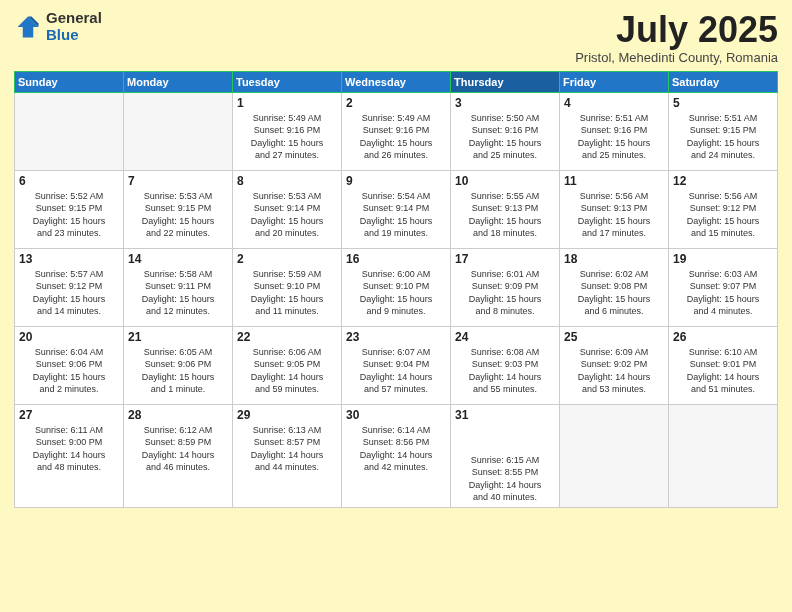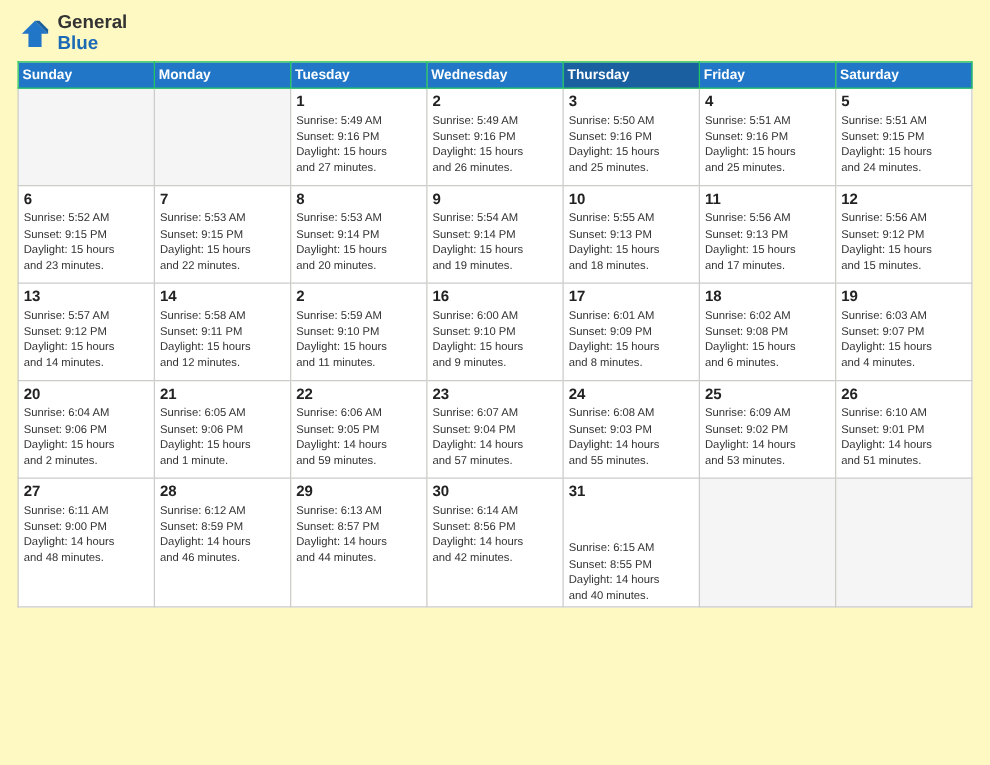--- a/index.html
+++ b/index.html
@@ -89,39 +89,44 @@
       font-size: 12px;
       font-weight: bold;
       color: #222;
       display: block;
       margin-bottom: 2px;
     }
     .day-info {
       font-size: 9px;
       color: #333;
       line-height: 1.4;
+      text-align: center;
     }
     .today-header {
       background: #1a5fa0 !important;
     }
   </style>
 </head>
 <body>
 
 <div class="page">
   <div class="header">
     <div class="logo">
       <svg class="logo-icon" viewBox="0 0 32 32">
         <polygon points="16,4 28,16 22,16 22,28 10,28 10,16 4,16" fill="#2176c7"></polygon>
         <polygon points="20,4 28,12 28,16 16,4" fill="#1a5fa0"></polygon>
       </svg>
       <div class="logo-text">
         <span class="logo-general">General</span>
         <span class="logo-blue">Blue</span>
       </div>
+    </div>
+    <div class="title-block">
+      <div class="month-title">July 2025</div>
+      <div class="subtitle">Pristol, Mehedinti County, Romania</div>
     </div>
   </div>
 
   <table class="calendar">
     <thead>
       <tr>
         <th>Sunday</th>
         <th>Monday</th>
         <th>Tuesday</th>
         <th>Wednesday</th>

